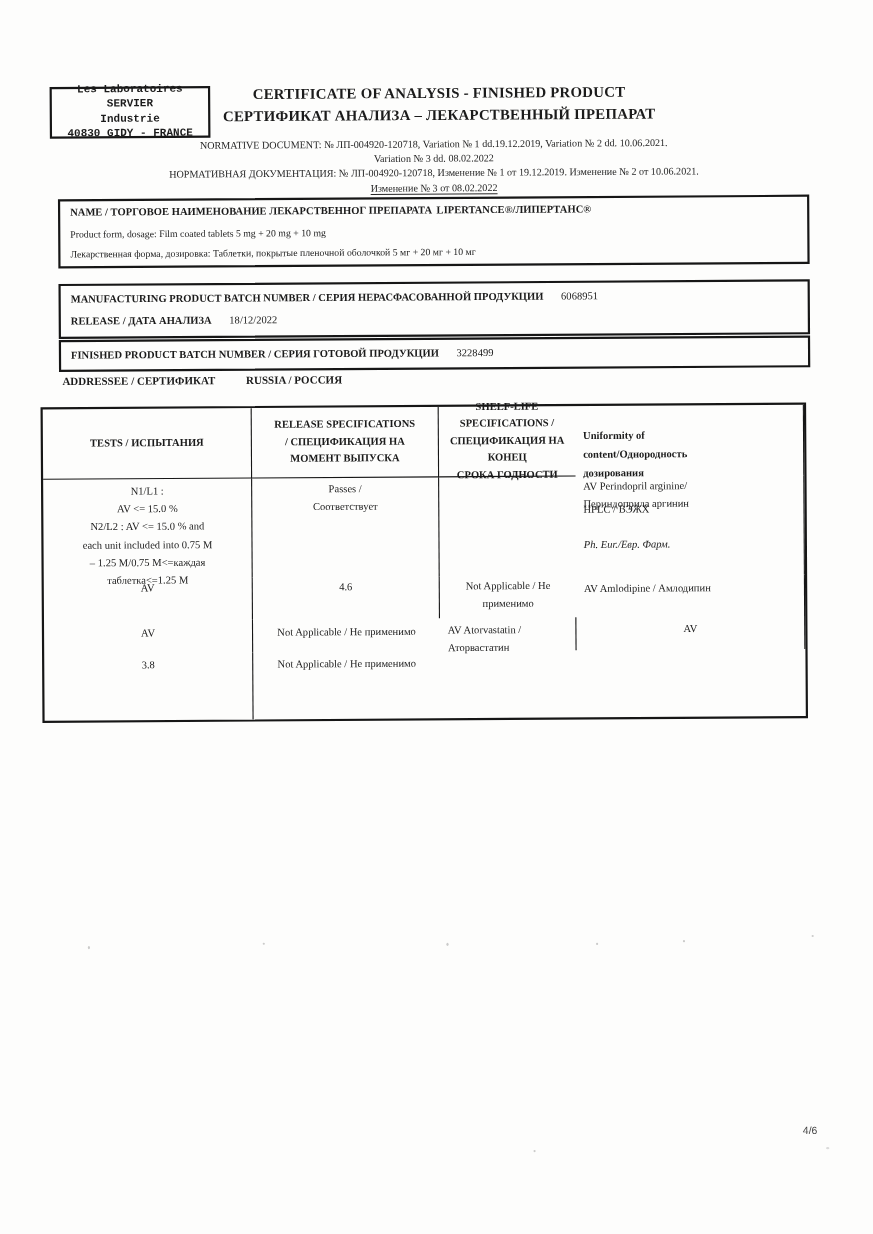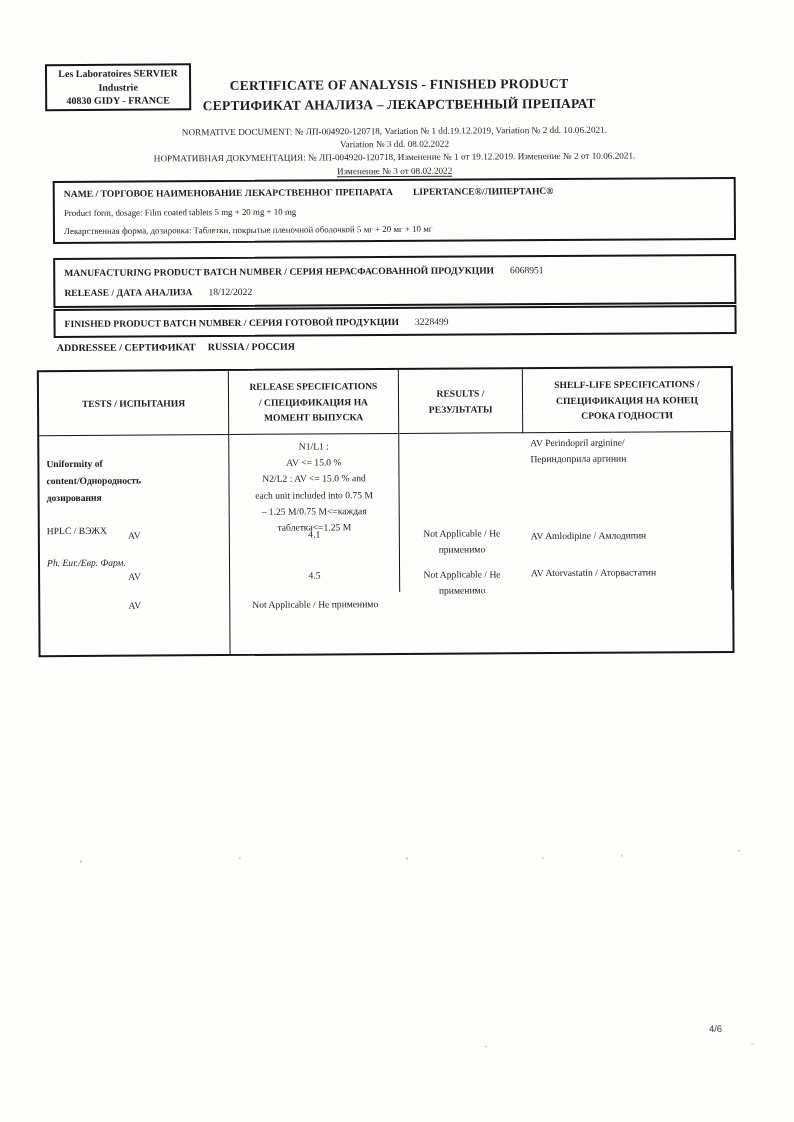--- a/index.html
+++ b/index.html
@@ -4,43 +4,43 @@
 <style>
   html,body{margin:0;padding:0;background:#ffffff;}
   .page{
     position:relative;width:794px;height:1122px;background:#fdfdfc;overflow:hidden;
     font-family:"Liberation Serif","DejaVu Serif",serif;color:#1b1b1b;
   }
   .content{position:absolute;inset:0;transform:rotate(-0.35deg);transform-origin:50% 50%;}
 
   
   .company-box{
-    position:absolute;left:48px;top:62px;width:146px;height:47px;border:2px solid #161616;
+    position:absolute;left:48px;top:77px;width:146px;height:47px;border:2px solid #161616;
     box-sizing:border-box;display:flex;flex-direction:column;justify-content:center;
-    text-align:center;font-weight:bold;font-size:10px;line-height:13.5px;
+    text-align:center;font-weight:bold;font-size:10px;line-height:13.5px;font-family:Liberation Mono, monospace;
   }
   .titles{position:absolute;left:12px;top:75px;width:780px;text-align:center;
     font-weight:bold;font-size:13.5px;line-height:19.5px;letter-spacing:.2px;}
   .normative{position:absolute;left:0;top:125px;width:794px;text-align:center;
     font-size:9.2px;line-height:13.2px;color:#262626;}
   .normative .u{text-decoration:underline;text-underline-offset:2px;}
 
   
   .box{position:absolute;left:55px;width:683px;border:2px solid #161616;box-sizing:border-box;}
   .name-box{top:179px;height:63px;display:flex;flex-direction:column;justify-content:space-between;padding:5px 9px 6px;}
   .name-box .l1{font-weight:bold;font-size:9.6px;}
   .name-box .l2{font-size:8.9px;}
   .val{font-weight:normal;margin-left:16px;}
-  .nb-value{margin-left:20px;}
+  .nb-value{margin-left:4px;}
   .mfg-box{top:256px;height:50px;display:flex;flex-direction:column;justify-content:space-between;
     padding:7px 9px 8px;font-weight:bold;font-size:9.6px;}
   .fin-box{top:307px;height:29px;display:flex;align-items:center;padding:0 9px;
     font-weight:bold;font-size:9.6px;}
   .addressee{position:absolute;left:58px;top:340px;font-weight:bold;font-size:10px;}
-  .addressee .val2{margin-left:12px;font-weight:bold;}
+  .addressee .val2{margin-left:28px;font-weight:bold;}
 
   
   .coa-table{
     position:absolute;left:38px;top:368px;width:696px;height:287px;border:2px solid #161616;
     box-sizing:border-box;display:grid;grid-template-columns:190px 170px 124px 1fr;
     grid-template-rows:64px 90px 38px 30px 1fr;font-size:9.6px;
   }
   .cell{border-right:1.5px solid #161616;padding:0 4px;box-sizing:border-box;min-width:0;}
   .cell.last{border-right:none;}
   .th{border-bottom:1.5px solid #161616;display:flex;align-items:center;justify-content:center;
@@ -49,21 +49,21 @@
   .td.test{text-align:left;padding-left:7px;}
   .r1{padding-top:3px;}
   .r1.spec{line-height:16.2px;padding-top:4px;}
   .r2{padding-top:2px;}
   .r3{padding-top:5px;}
   .r4{padding-top:4px;}
   .test-main{font-weight:bold;white-space:pre-line;line-height:17px;}
   .test-method{line-height:17px;}
   .test-pharm{font-style:italic;line-height:16px;}
 
-  .footer-page{position:absolute;left:706px;top:1025px;font-size:9.5px;color:#454545;
+  .footer-page{position:absolute;left:727px;top:1025px;font-size:9.5px;color:#454545;
     font-family:"Liberation Sans","DejaVu Sans",sans-serif;}
   .speck{position:absolute;background:#8f8f8f;border-radius:50%;opacity:.45;}
 </style>
 </head>
 <body>
 
 <div class="page">
   <div class="content">
 
     <div class="company-box">
@@ -109,54 +109,54 @@
     <div class="addressee">
       <span>ADDRESSEE / СЕРТИФИКАТ</span><span class="val2">RUSSIA / РОССИЯ</span>
     </div>
 
     <div class="coa-table">
 
       <div class="cell th">TESTS / ИСПЫТАНИЯ</div>
       <div class="cell th">RELEASE SPECIFICATIONS
 / СПЕЦИФИКАЦИЯ НА
 МОМЕНТ ВЫПУСКА</div>
-      <div class="cell th">RESULTS /
-РЕЗУЛЬТАТЫ</div>
       <div class="cell th last">SHELF-LIFE SPECIFICATIONS /
 СПЕЦИФИКАЦИЯ НА КОНЕЦ
 СРОКА ГОДНОСТИ</div>
 
       <div class="cell td test r1">
         <div class="test-main">Uniformity of
 content/Однородность
 дозирования</div>
         <div class="test-method">HPLC / ВЭЖХ</div>
         <div class="test-pharm">Ph. Eur./Евр. Фарм.</div>
       </div>
       <div class="cell td spec r1">N1/L1 :
 AV &lt;= 15.0 %
 N2/L2 : AV &lt;= 15.0 % and
 each unit included into 0.75 M
 – 1.25 M/0.75 M&lt;=каждая
 таблетка&lt;=1.25 M</div>
+      <div class="cell td r1">Passes /
+Соответствует</div>
       <div class="cell td r1 last"></div>
 
       <div class="cell td test r2">AV Perindopril arginine/
 Периндоприла аргинин</div>
       <div class="cell td r2">AV</div>
-      <div class="cell td r2">4.1</div>
+      <div class="cell td r2">4.6</div>
       <div class="cell td r2 last">Not Applicable / Не применимо</div>
 
       <div class="cell td test r3">AV Amlodipine / Амлодипин</div>
       <div class="cell td r3">AV</div>
-      <div class="cell td r3">4.5</div>
       <div class="cell td r3 last">Not Applicable / Не применимо</div>
 
       <div class="cell td test r4">AV Atorvastatin / Аторвастатин</div>
       <div class="cell td r4">AV</div>
+      <div class="cell td r4">3.8</div>
       <div class="cell td r4 last">Not Applicable / Не применимо</div>
     </div>
 
     <div class="speck" style="left:78px;top:858px;width:2px;height:3px;"></div>
     <div class="speck" style="left:237px;top:856px;width:2px;height:2px;"></div>
     <div class="speck" style="left:404px;top:857px;width:2px;height:3px;"></div>
     <div class="speck" style="left:540px;top:858px;width:2px;height:2px;"></div>
     <div class="speck" style="left:619px;top:856px;width:2px;height:2px;"></div>
     <div class="speck" style="left:736px;top:852px;width:2px;height:2px;"></div>
     <div class="speck" style="left:482px;top:1046px;width:2px;height:2px;"></div>

